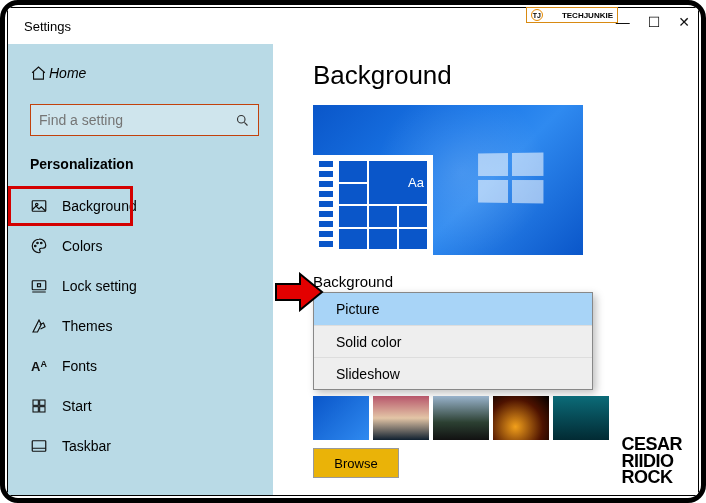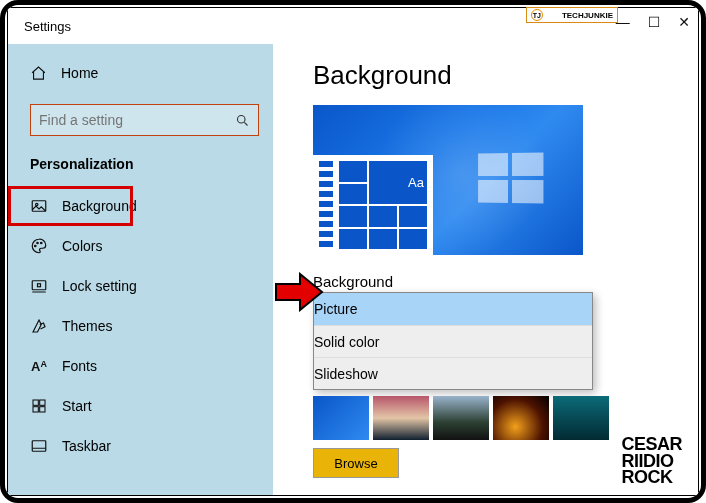--- a/index.html
+++ b/index.html
@@ -7,42 +7,42 @@
   .frame { width: 706px; height: 503px; position: relative; border: 5px solid #000; border-radius: 18px; overflow: hidden; background: #fff; }
   .inner { position: absolute; inset: 2px; border: 1px solid #000; background: #fff; }
   .titlebar { position: absolute; top: 0; left: 0; right: 0; height: 36px; display: flex; align-items: center; }
   .titlebar .title { font-size: 13px; padding-left: 16px; color: #000; }
   .winctl { position: absolute; right: 8px; top: 6px; display: flex; gap: 18px; align-items: center; }
   .winctl span { font-size: 14px; color: #111; cursor: default; font-family: "Segoe UI", sans-serif; }
   .tj-badge { position: absolute; top: -1px; right: 80px; background: #fff; border: 1px solid #d88a12; color: #000; font-size: 8px; font-weight: bold; padding: 1px 4px; display: flex; align-items: center; gap: 19px; }
   .tj-circle { width: 12px; height: 12px; border: 1px solid #e68a00; border-radius: 50%; display: inline-flex; align-items: center; justify-content: center; font-size: 7px; }
 
   .sidebar { position: absolute; top: 36px; left: 0; width: 265px; bottom: 0; background: #b9dae6; padding-top: 12px; }
-  .home-row { display: flex; align-items: center; height: 34px; padding-left: 22px; gap: 14px; font-size: 14px; cursor: pointer; }
+  .home-row { display: flex; align-items: center; height: 34px; padding-left: 22px; gap: 2px; font-size: 14px; cursor: pointer; font-style: italic; }
   .searchbox { margin: 14px 14px 16px 22px; height: 32px; border: 1px solid #c2410c; background: #cfe5ed; display: flex; align-items: center; padding: 0 8px; justify-content: space-between; }
   .searchbox input { border: none; background: transparent; outline: none; font-size: 14px; width: 80%; color: #333; }
   .cat { font-weight: 600; font-size: 14px; padding: 4px 0 14px 22px; }
   .navitem { display: flex; align-items: center; gap: 14px; height: 40px; padding-left: 22px; font-size: 14px; cursor: pointer; }
   .navitem .icon { width: 18px; display: flex; justify-content: center; color: #111; }
   .navitem.selected { outline: 3px solid #d40000; outline-offset: -3px; margin-right: 140px; }
   .main { position: absolute; top: 36px; left: 265px; right: 0; bottom: 0; padding: 16px 0 0 40px; }
   .h1 { font-size: 26px; font-weight: 400; margin-bottom: 14px; }
   .preview { width: 270px; height: 150px; background: linear-gradient(135deg, #0a56c9 0%, #1b78e8 40%, #2f8af0 60%, #0a56c9 100%); position: relative; overflow: hidden; }
   .preview .light { position: absolute; inset: 0; background: radial-gradient(circle at 55% 45%, rgba(255,255,255,0.15), transparent 50%); }
   .win-logo { display: grid; grid-template-columns: 1fr 1fr; grid-template-rows: 1fr 1fr; gap: 4px; width: 66px; height: 50px; transform: perspective(200px) rotateY(-8deg); }
   .win-logo div { background: rgba(255,255,255,0.55); }
   .mockbar { position: absolute; left: 0; bottom: 0; width: 120px; height: 100px; background: #fff; }
   .mockbar .v { position: absolute; left: 6px; top: 6px; bottom: 6px; width: 14px; background: repeating-linear-gradient(180deg, #0a56c9 0 6px, #fff 6px 10px); }
   .mockbar .tiles { position: absolute; left: 26px; top: 6px; right: 6px; bottom: 6px; display: grid; grid-template-columns: repeat(3, 1fr); grid-template-rows: repeat(4, 1fr); gap: 2px; }
   .mockbar .tiles div { background: #0a56c9; }
   .mockbar .tiles .aa { grid-column: 2 / 4; grid-row: 1 / 3; display: flex; align-items: center; justify-content: center; color: #fff; font-size: 13px; padding-left: 36px; }
 
   .section-label { font-size: 15px; margin-top: 18px; margin-bottom: 2px; }
   .dropdown-open { position: relative; width: 280px; border: 1px solid #888; background: #eee; box-shadow: 3px 3px 8px rgba(0,0,0,.25); }
-  .dd-item { height: 32px; display: flex; align-items: center; padding-left: 0; font-size: 14px; border-top: 1px solid #ddd; }
+  .dd-item { height: 32px; display: flex; align-items: center; padding-left: 22px; font-size: 14px; border-top: 1px solid #ddd; }
   .dd-item:first-child { border-top: none; }
   .dd-item.sel { background: #a8d4f7; }
 
   .thumbs { display: flex; gap: 4px; margin-top: 6px; }
   .thumb { width: 56px; height: 44px; background: #0a56c9; position: relative; overflow: hidden; }
   .thumb.t1 { background: linear-gradient(135deg,#0a56c9,#2f8af0); }
   .thumb.t2 { background: linear-gradient(180deg,#b7566b 0%,#e3c5a6 50%,#102030 100%); }
   .thumb.t3 { background: linear-gradient(180deg,#99b3cc 0%, #2c4032 60%, #111 100%); }
   .thumb.t4 { background: radial-gradient(circle at 40% 70%, #f2a01b, #4d1200 60%, #000 100%); }
   .thumb.t5 { background: linear-gradient(180deg,#0b6b78 0%, #022a33 100%); }

